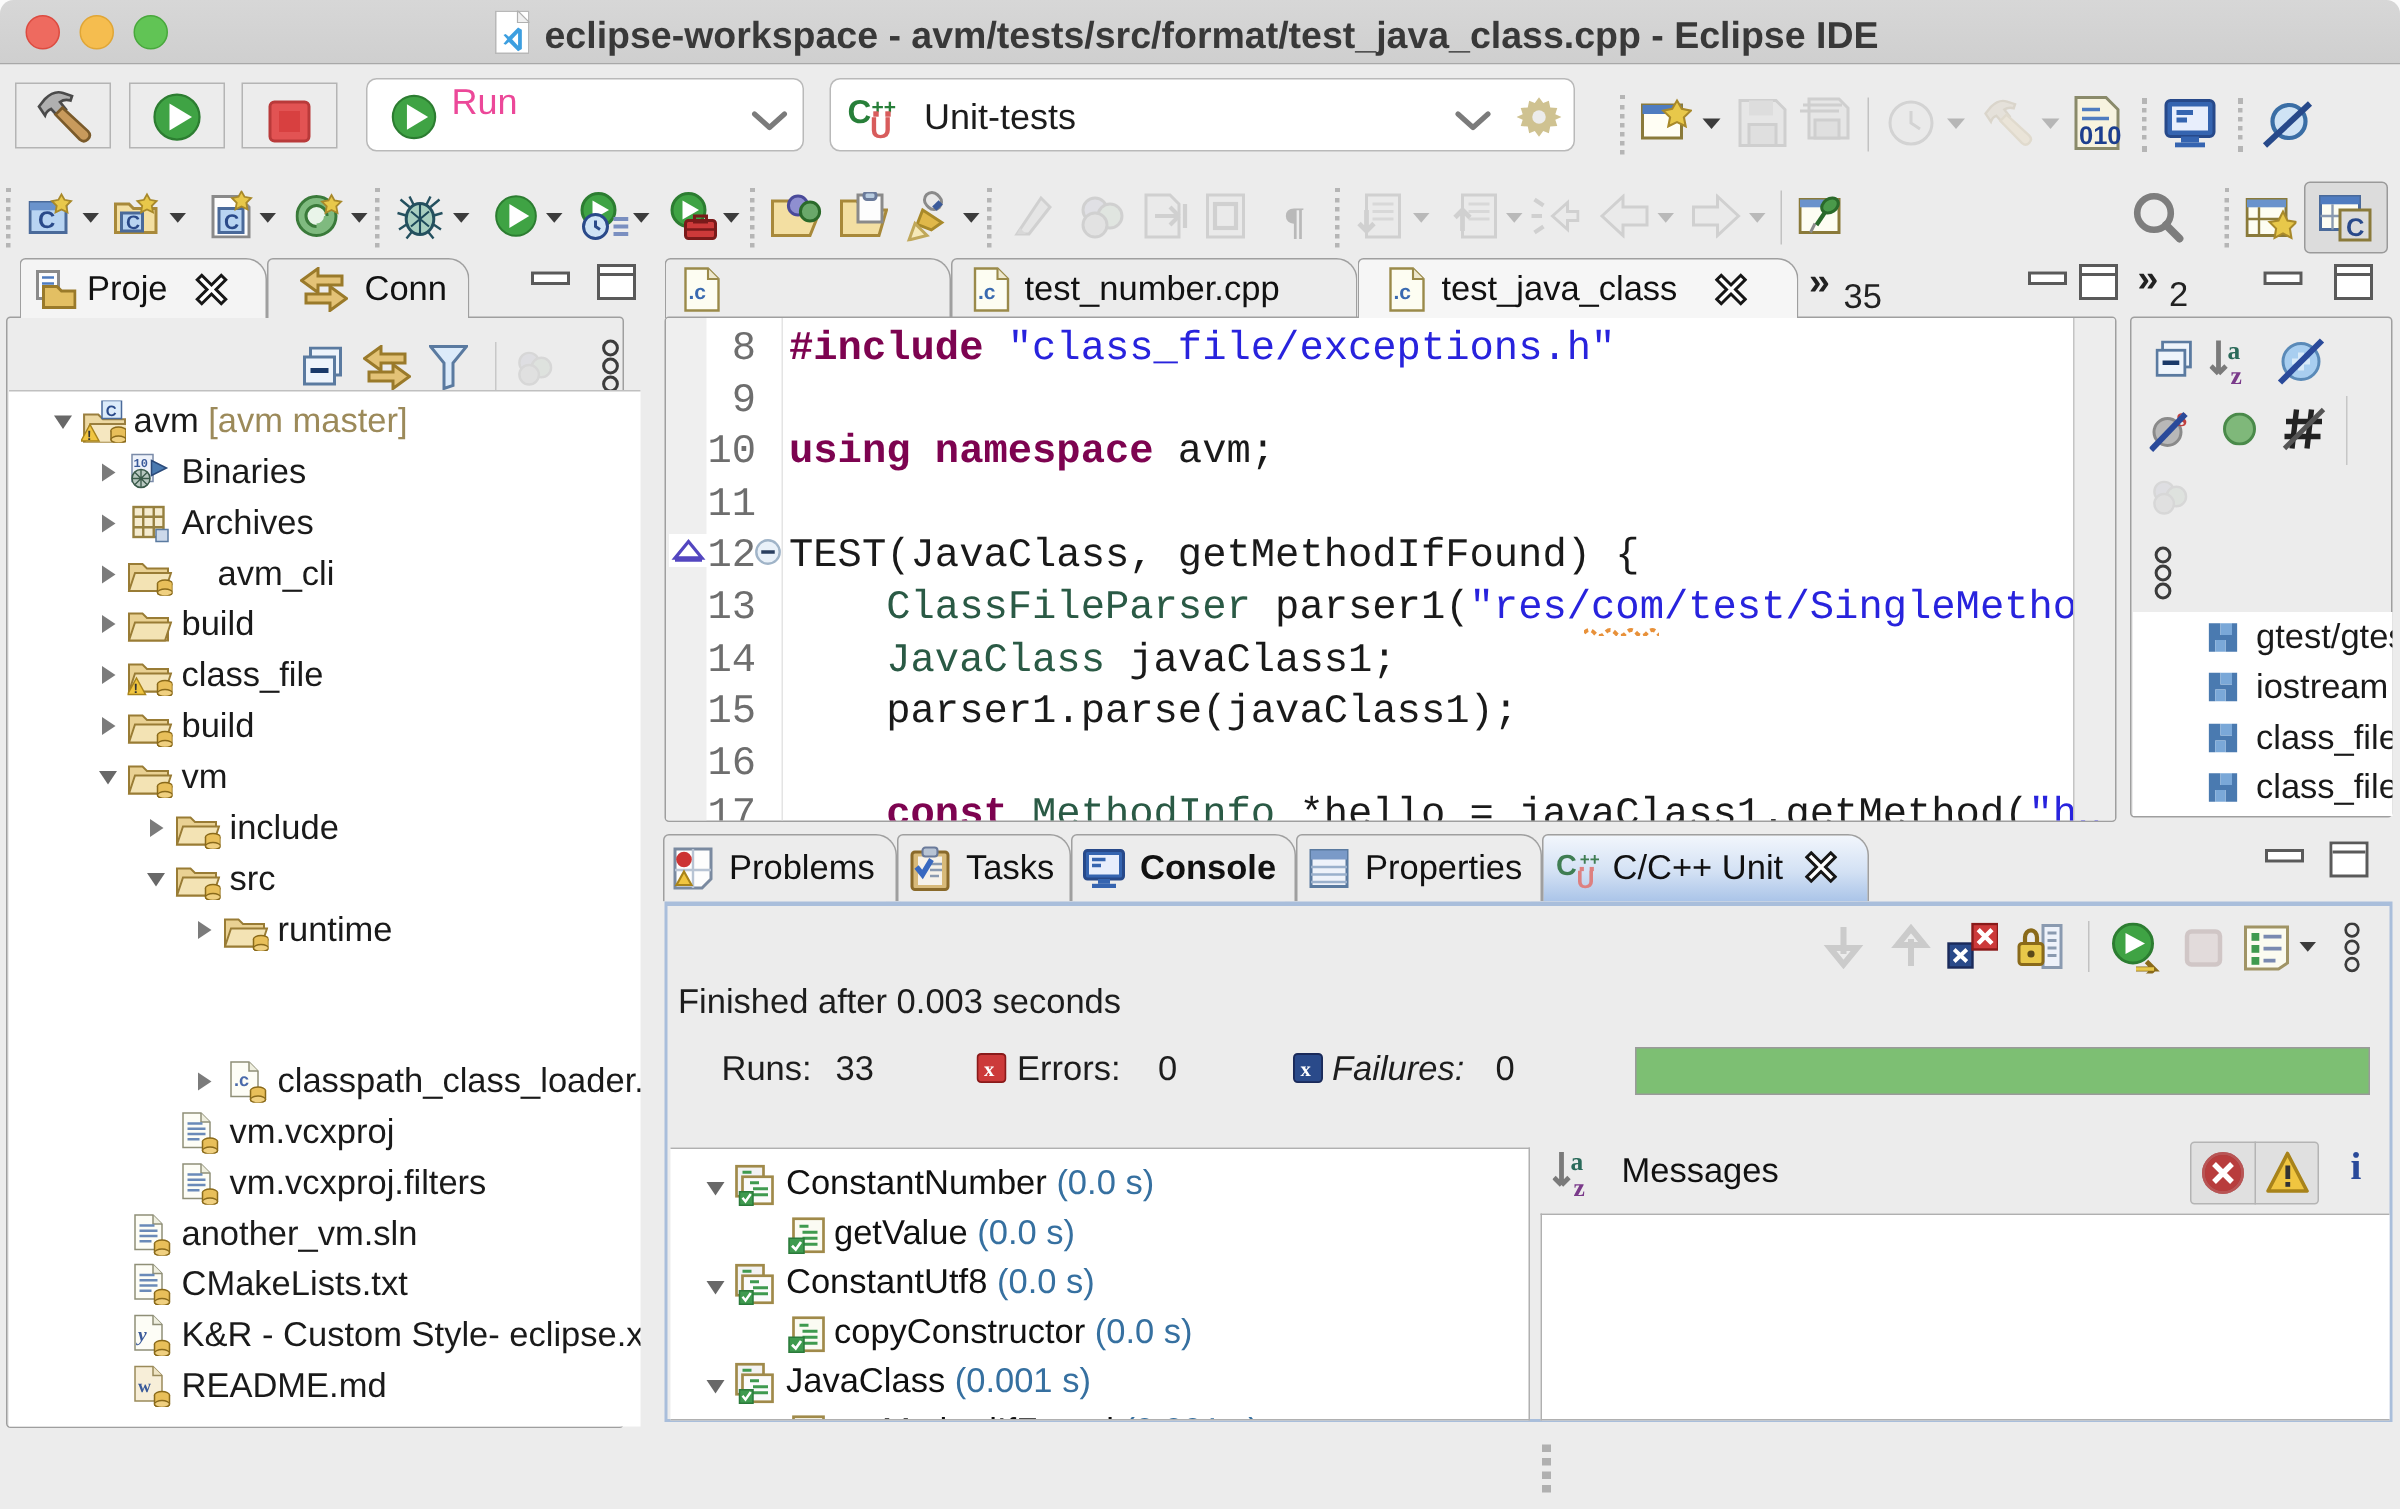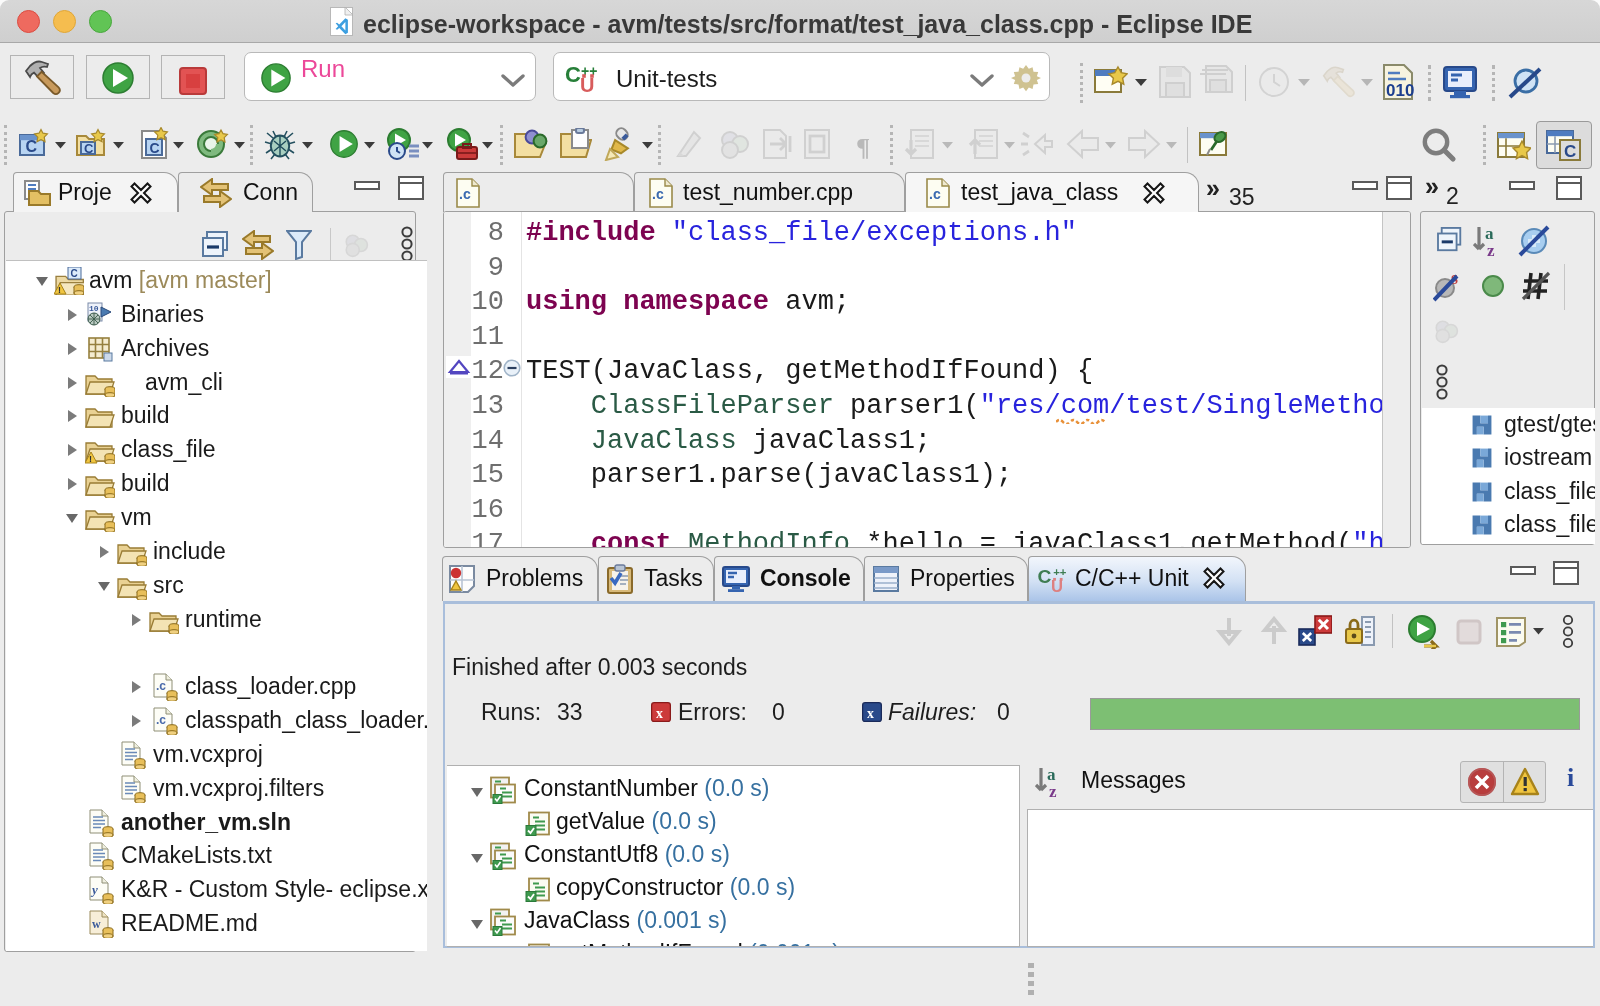--- a/index.html
+++ b/index.html
@@ -563,29 +563,20 @@
       </div>
 <div class="trow" style="top:342px;">
         <svg width="13" height="16" viewBox="0 0 13 16" style="position:absolute;left:124px;top:9px;">
           <path d="M2 2 L11 8 L2 14 Z" fill="#7b7b7b"></path>
         </svg>
         <svg width="30" height="28" style="position:absolute;left:143px;top:3px;">
           <use href="#i-fcyl"></use>
         </svg>
         <span style="position:absolute;left:179px;top:3px;">runtime</span>
       </div>
-<div class="trow" style="top:409px;">
-        <svg width="13" height="16" viewBox="0 0 13 16" style="position:absolute;left:124px;top:9px;">
-          <path d="M2 2 L11 8 L2 14 Z" fill="#7b7b7b"></path>
-        </svg>
-        <svg width="30" height="28" style="position:absolute;left:143px;top:3px;">
-          <use href="#i-cpp"></use>
-        </svg>
-        <span style="position:absolute;left:179px;top:3px;">class_loader.cpp</span>
-      </div>
 <div class="trow" style="top:443px;">
         <svg width="13" height="16" viewBox="0 0 13 16" style="position:absolute;left:124px;top:9px;">
           <path d="M2 2 L11 8 L2 14 Z" fill="#7b7b7b"></path>
         </svg>
         <svg width="30" height="28" style="position:absolute;left:143px;top:3px;">
           <use href="#i-cpp"></use>
         </svg>
         <span style="position:absolute;left:179px;top:3px;">classpath_class_loader.c</span>
       </div>
 <div class="trow" style="top:477px;">
@@ -593,21 +584,21 @@
           <use href="#i-txt"></use>
         </svg>
         <span style="position:absolute;left:147px;top:3px;">vm.vcxproj</span>
       </div>
 <div class="trow" style="top:511px;">
         <svg width="30" height="28" style="position:absolute;left:111px;top:3px;">
           <use href="#i-txt"></use>
         </svg>
         <span style="position:absolute;left:147px;top:3px;">vm.vcxproj.filters</span>
       </div>
-<div class="trow" style="top:545px;font-weight:bold;">
+<div class="trow" style="top:545px;">
         <svg width="30" height="28" style="position:absolute;left:79px;top:3px;">
           <use href="#i-txt"></use>
         </svg>
         <span style="position:absolute;left:115px;top:3px;">another_vm.sln</span>
       </div>
 <div class="trow" style="top:578px;">
         <svg width="30" height="28" style="position:absolute;left:79px;top:3px;">
           <use href="#i-txt"></use>
         </svg>
         <span style="position:absolute;left:115px;top:3px;">CMakeLists.txt</span>

